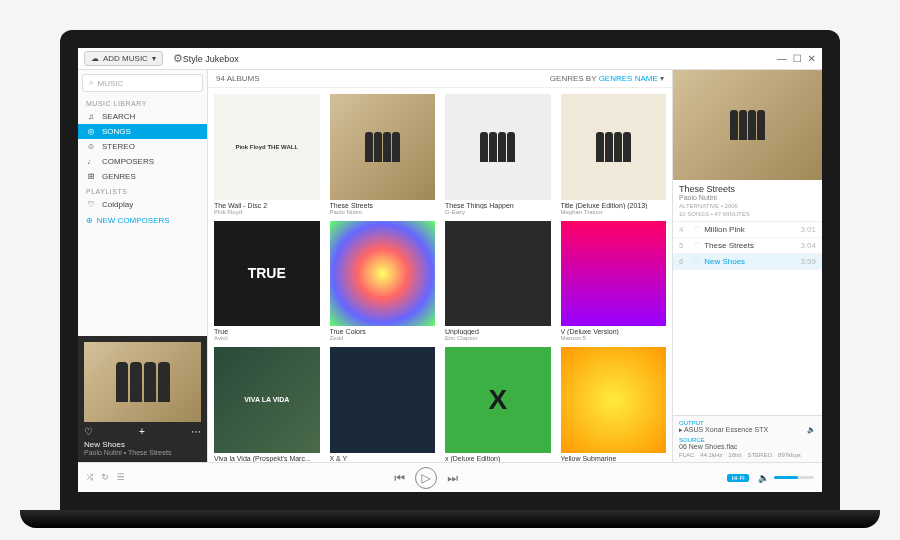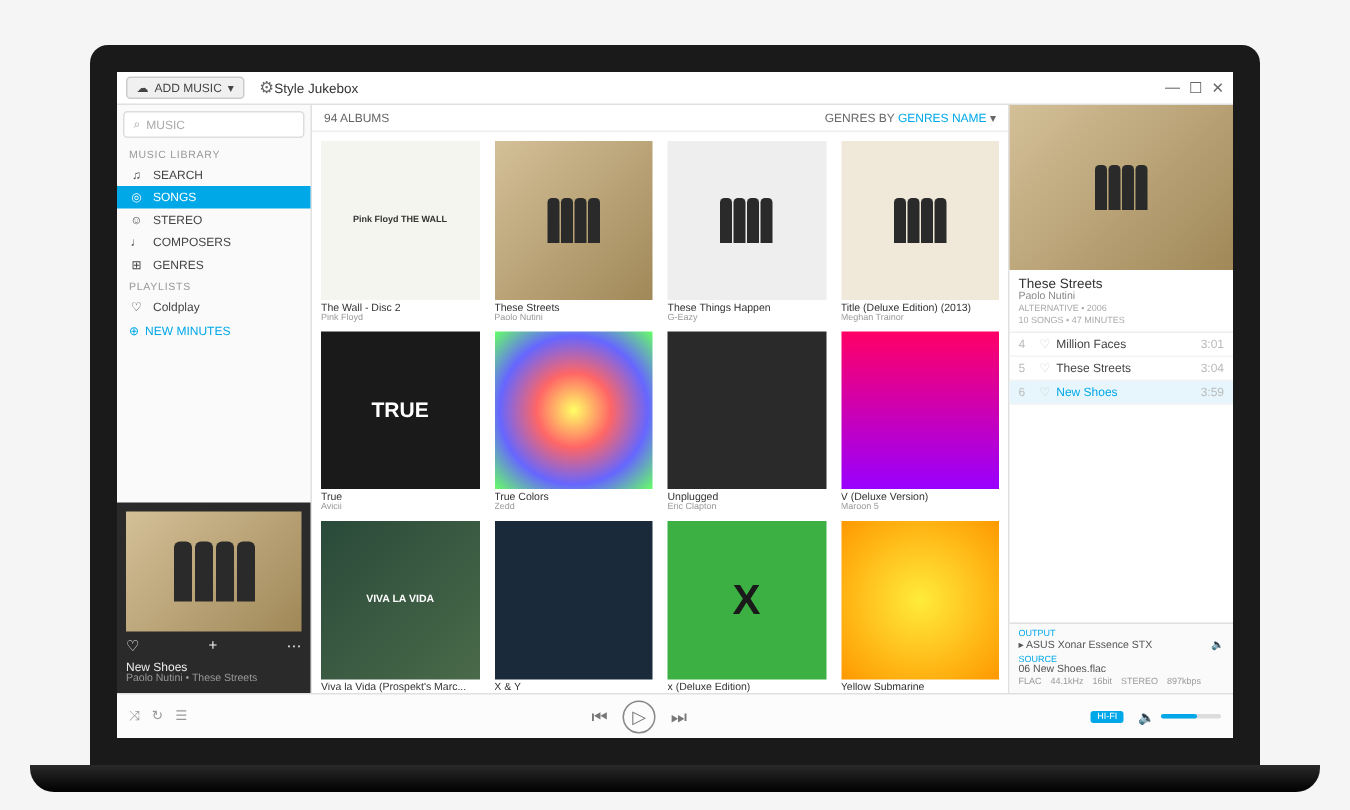--- a/index.html
+++ b/index.html
@@ -130,21 +130,21 @@
             <span class="ic">⊞</span>
             <span>GENRES</span>
           </div>
     <div class="sect-hdr">PLAYLISTS</div>
     <div class="nav-item">
             <span class="ic">♡</span>
             <span>Coldplay</span>
           </div>
     <div class="new-pl">
             <span>⊕</span>
-            <span>NEW MINUTES</span>
+            <span>NEW COMPOSERS</span>
           </div>
 
     <div class="now-playing">
       <div class="np-art">
               <div class="np-sil">
                 <i></i>
                 <i></i>
                 <i></i>
                 <i></i>
               </div>
@@ -265,21 +265,21 @@
     <div class="r-info">
       <div class="r-title">These Streets</div>
       <div class="r-artist">Paolo Nutini</div>
       <div class="r-meta">ALTERNATIVE • 2006</div>
       <div class="r-meta">10 SONGS • 47 MINUTES</div>
     </div>
     <div class="tracks" id="tracks">
             <div class="track">
               <span class="num">4</span>
               <span class="hrt">♡</span>
-              <span class="tnm">Million Faces</span>
+              <span class="tnm">Million Pink</span>
               <span class="dur">3:01</span>
             </div>
             <div class="track">
               <span class="num">5</span>
               <span class="hrt">♡</span>
               <span class="tnm">These Streets</span>
               <span class="dur">3:04</span>
             </div>
             <div class="track active">
               <span class="num">6</span>

